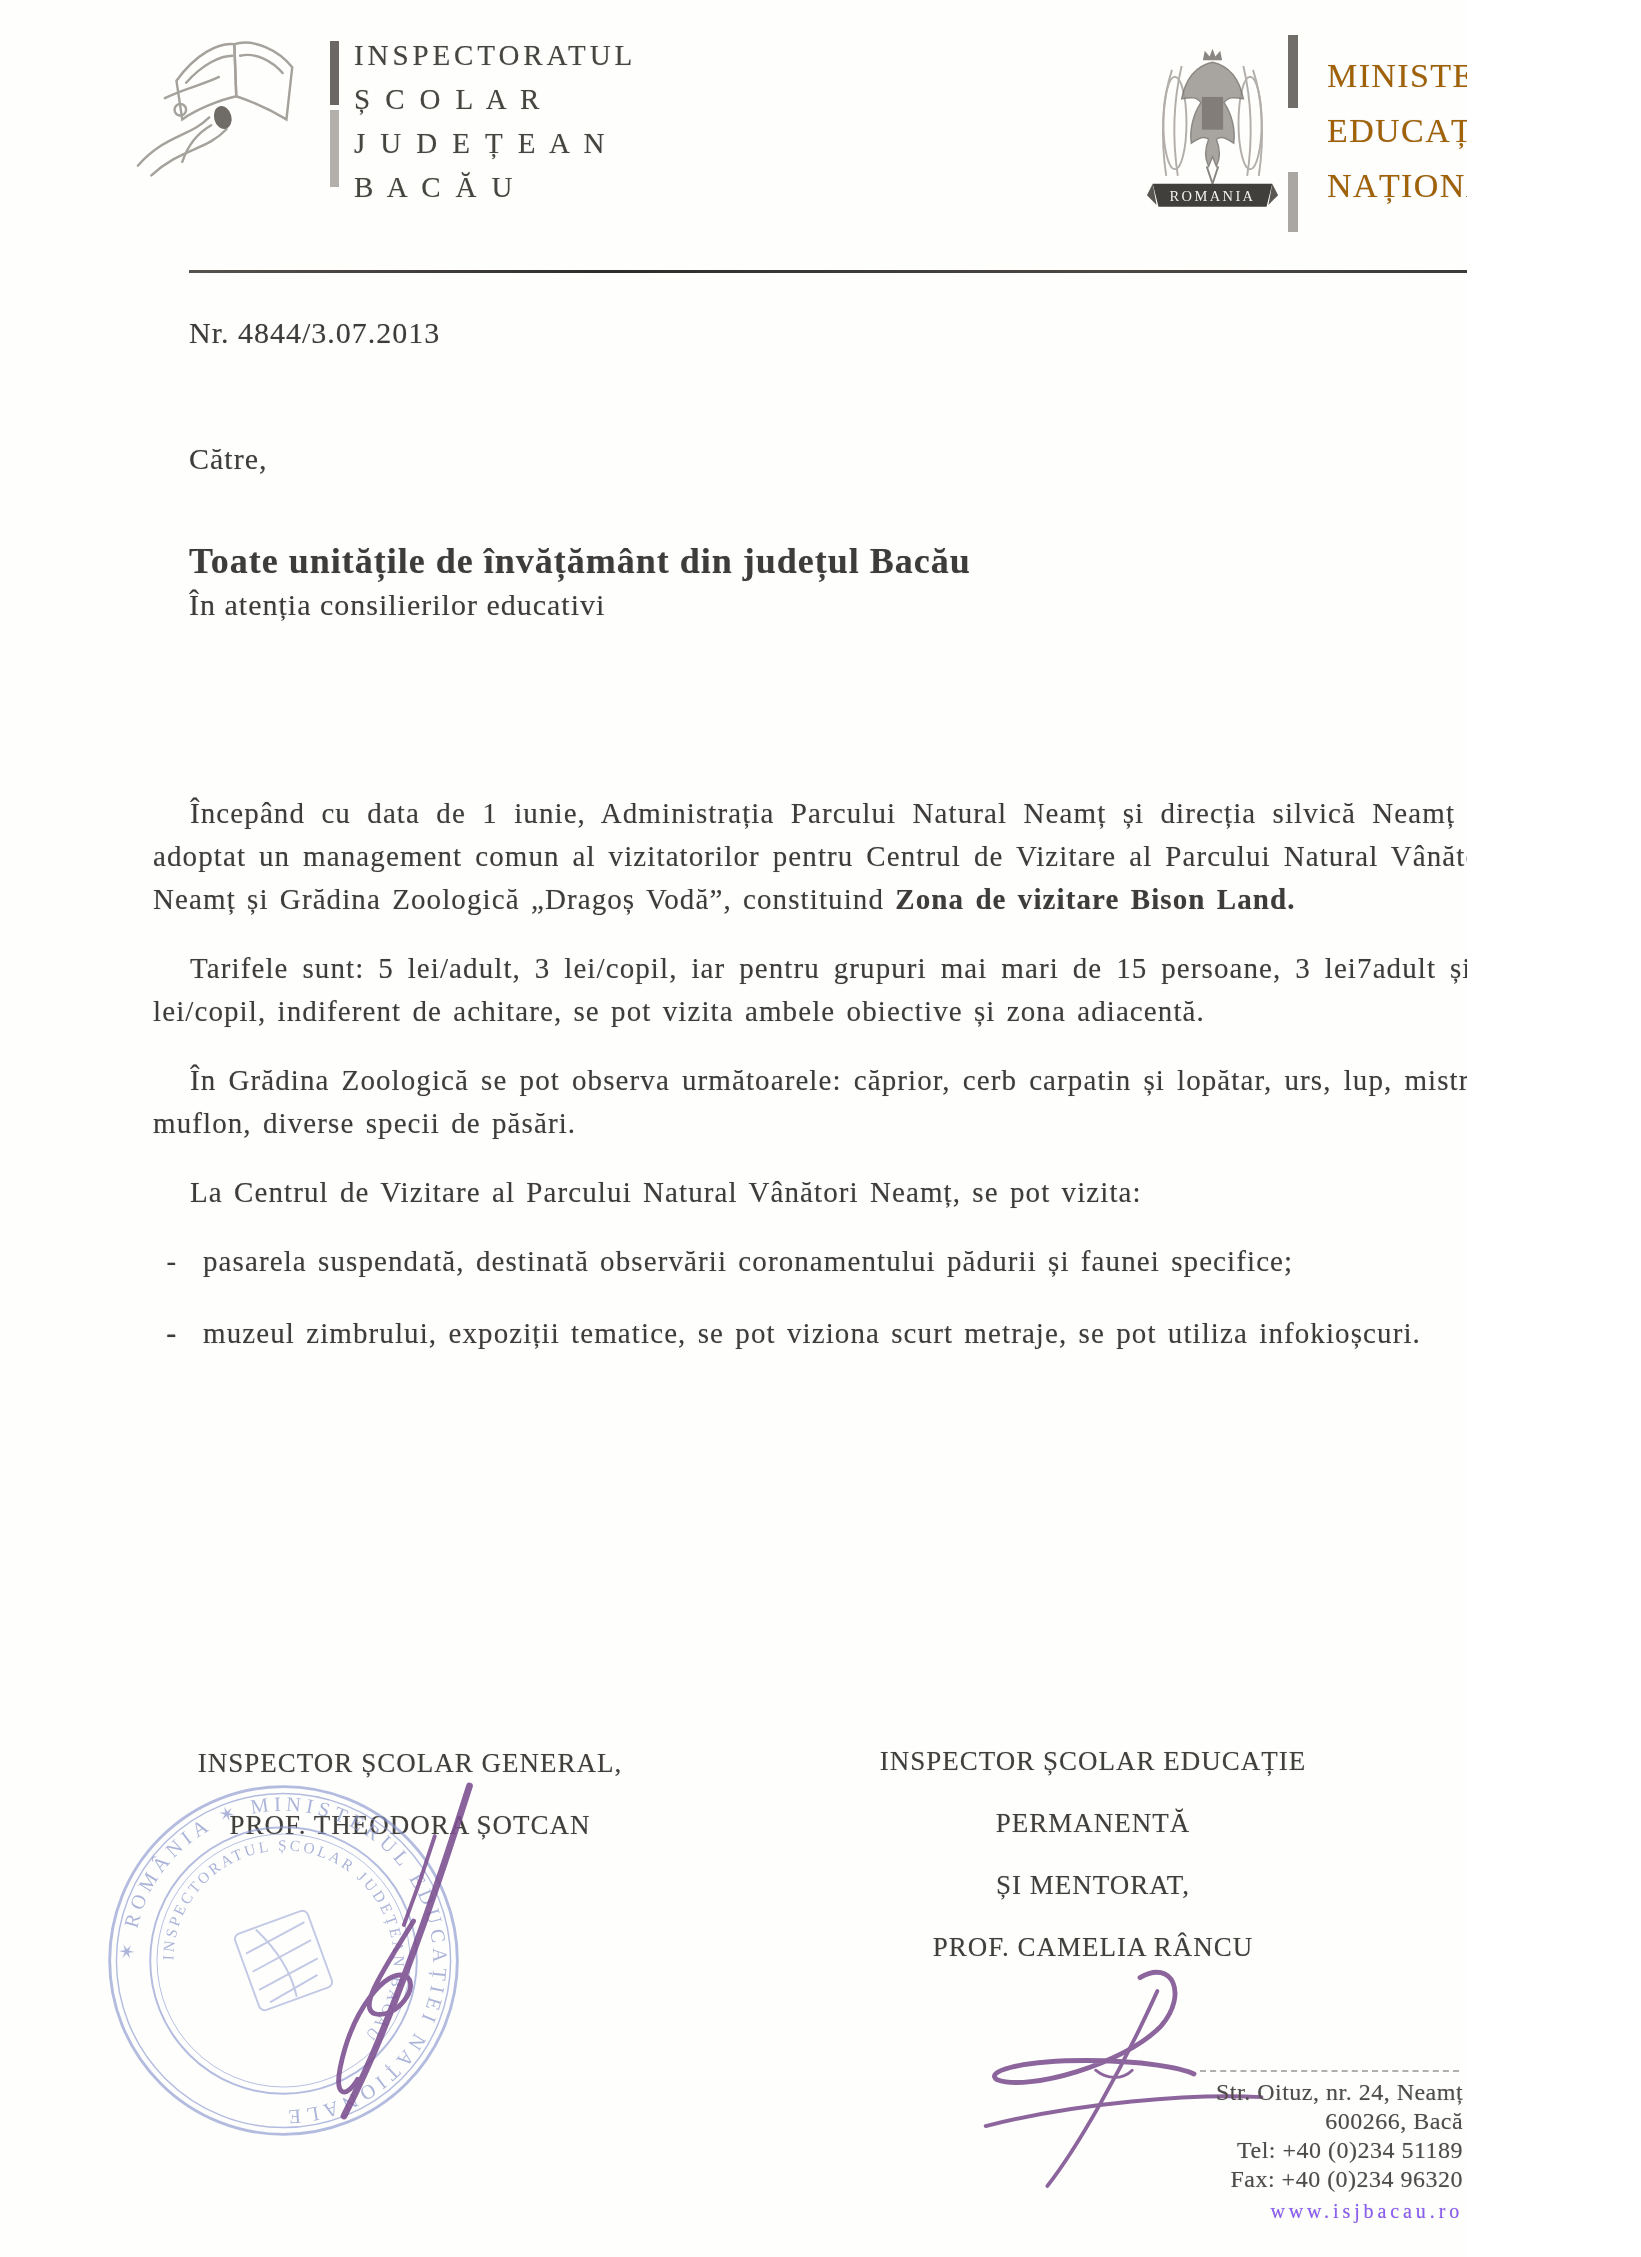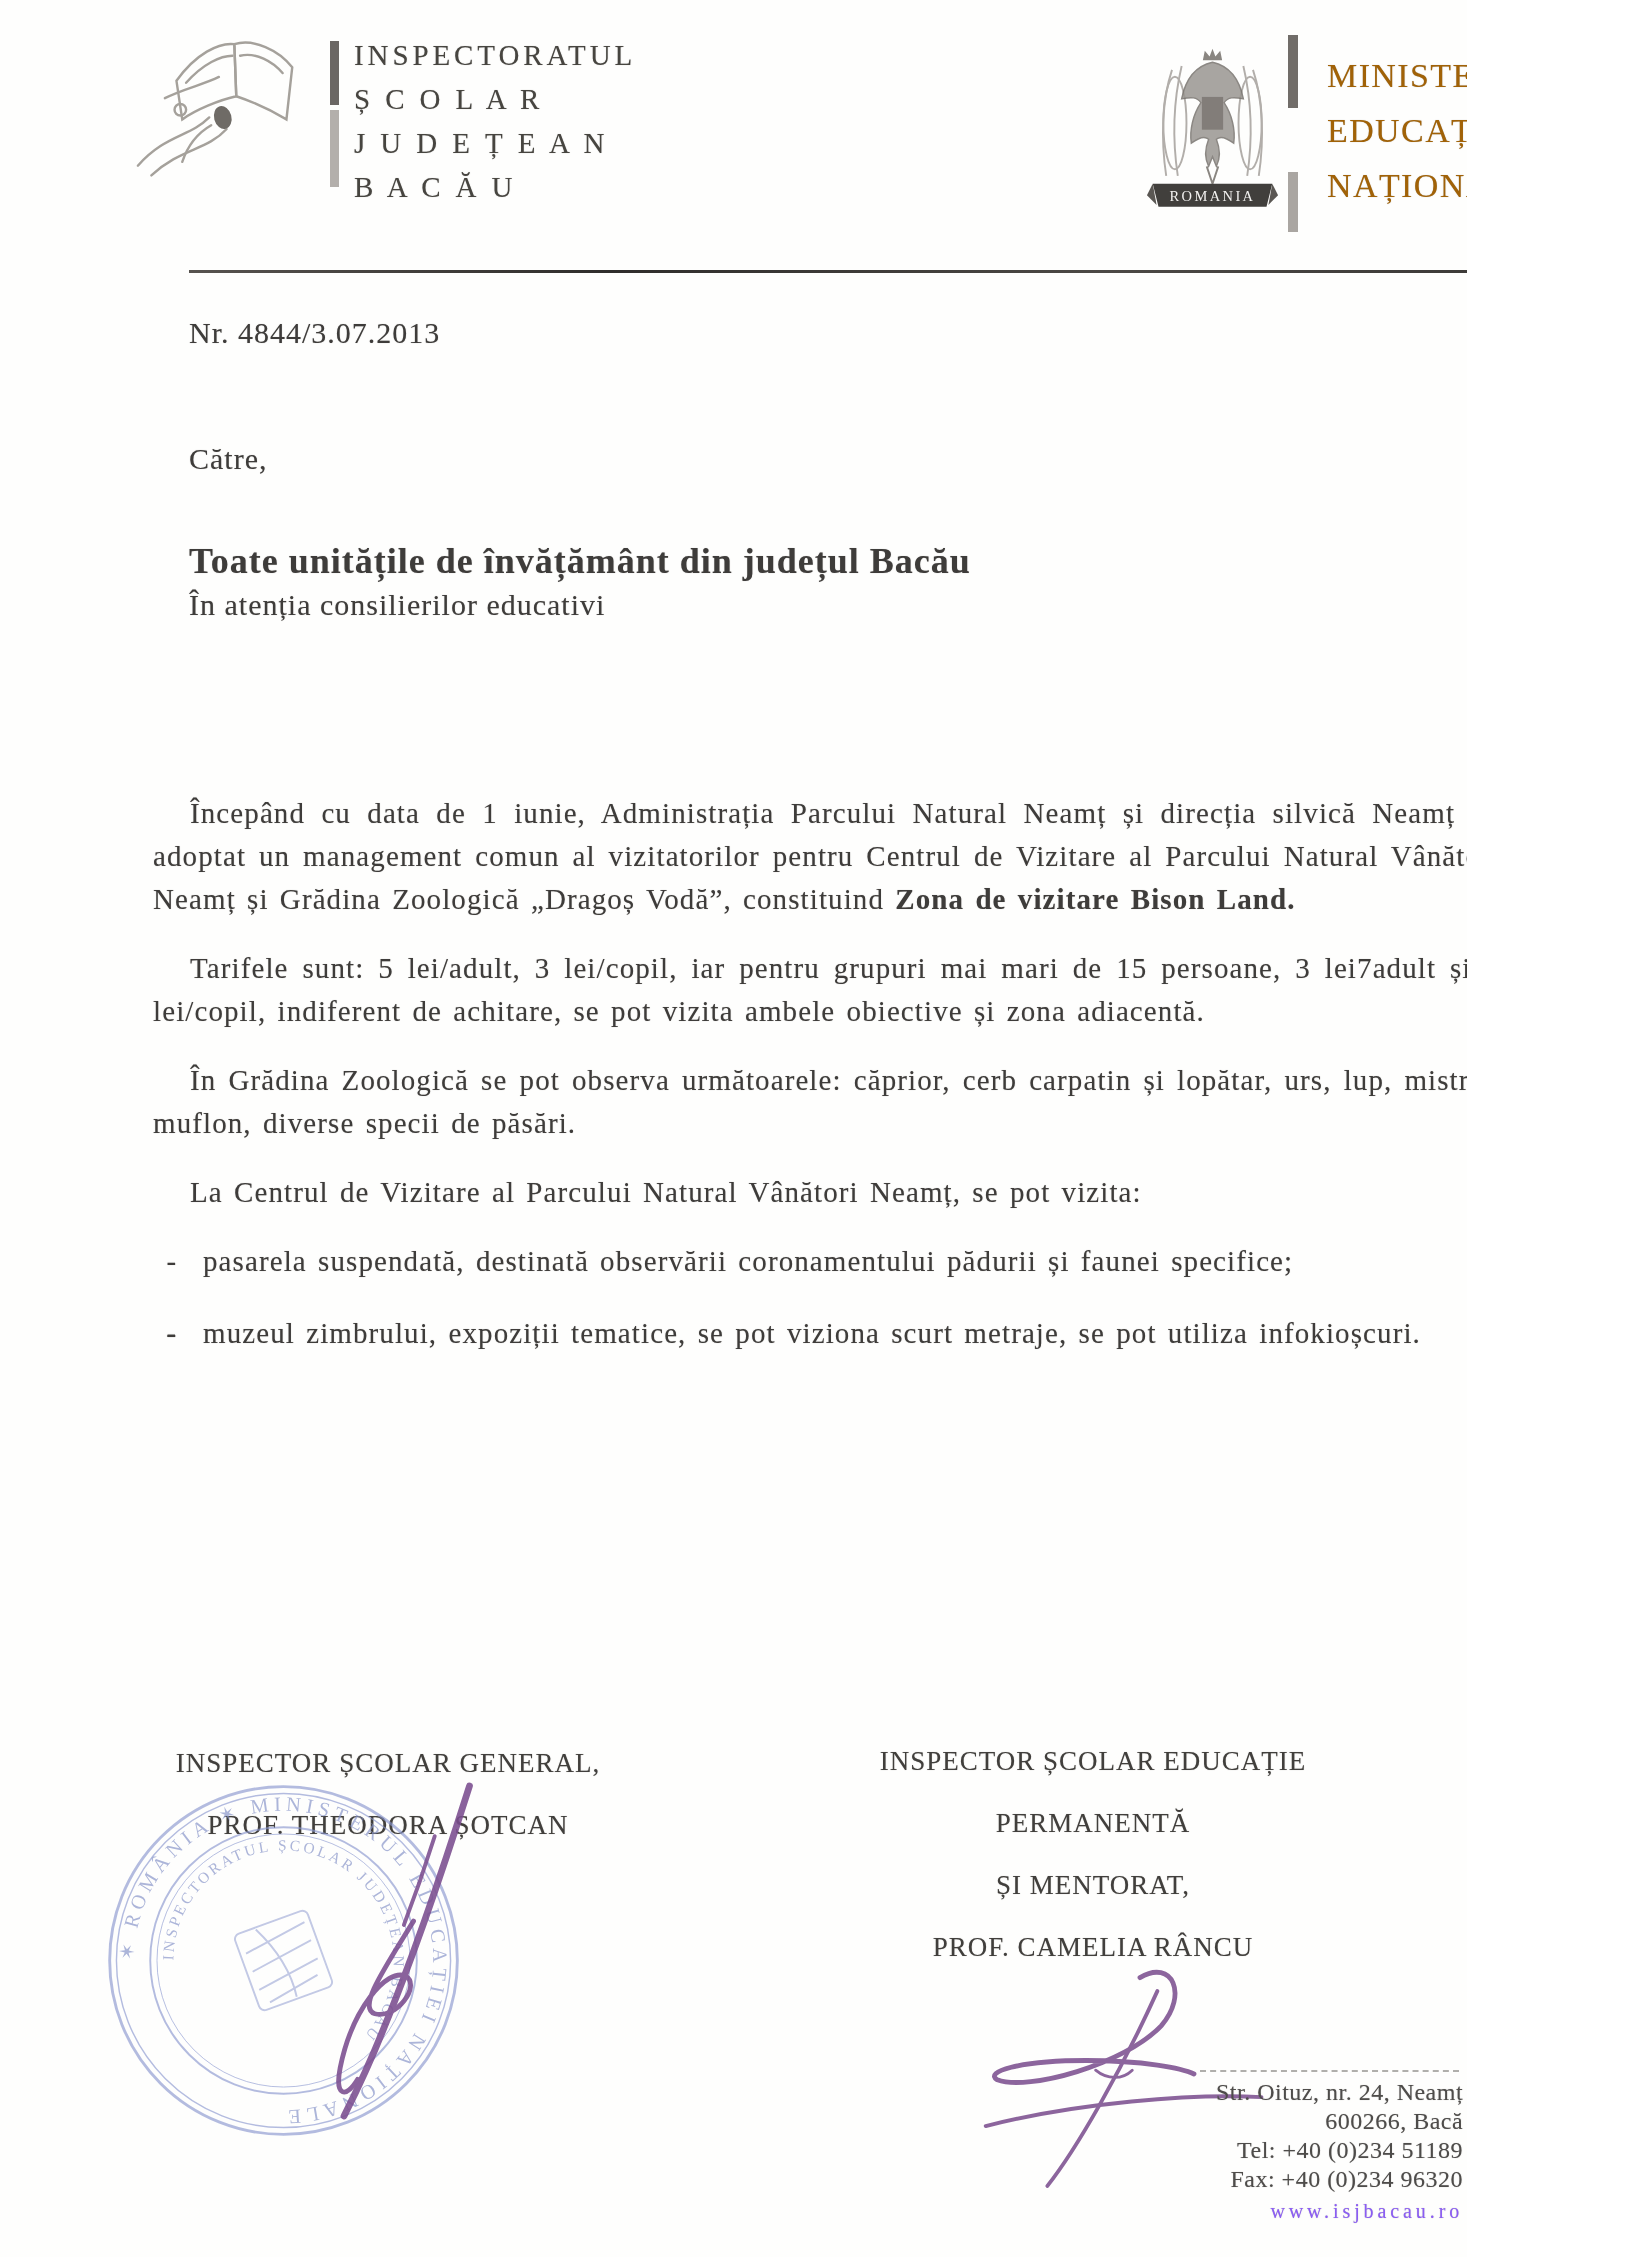--- a/index.html
+++ b/index.html
@@ -35,21 +35,21 @@
     text-align:justify; letter-spacing:1.1px; word-spacing:2.9px; }
   .doc-body p { margin:0 0 26px 0; text-indent:37px; }
   .doc-body ul { margin:5.8px 0 0 0; padding:0; }
   .doc-body li { position:relative; list-style:none; padding-left:50px; margin-bottom:29px; }
   .doc-body li:last-child { margin-bottom:0; }
   .doc-body .dash { position:absolute; left:13.5px; top:0; }
   .closing { margin:27px 0 0 35px !important; text-indent:0 !important; }
 
   
   .sig { text-align:center; font-size:27px; letter-spacing:1px; color:#413f3c; }
-  .sig-left  { left:103px; top:1748px; width:570px; }
+  .sig-left  { left:125px; top:1748px; width:570px; }
   .sig-right { left:808px; top:1746px; width:570px; }
   .sig div { margin-bottom:32px; line-height:30px; }
   .sig-left .sig-name { margin-top:3.9px; }
 
   
   .stamp-svg { left:98px; top:1777px; opacity:.8; }
   .ink { opacity:.88; }
 
   
   .footer { right:3.9px; top:2078px; text-align:right; font-size:24px; line-height:29px;

